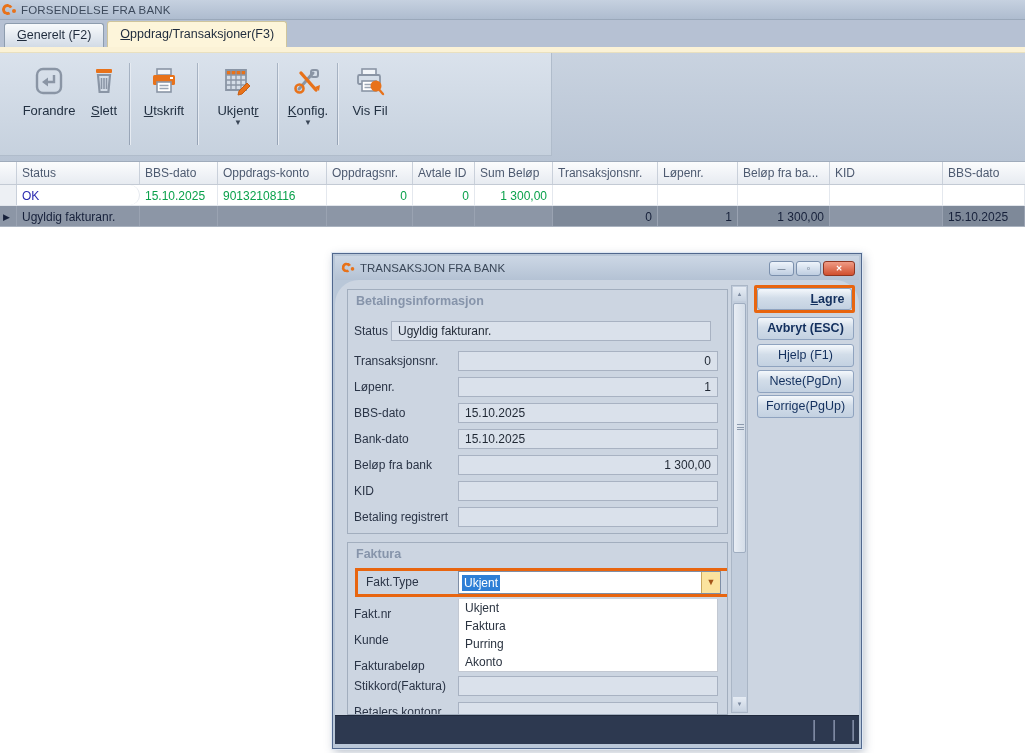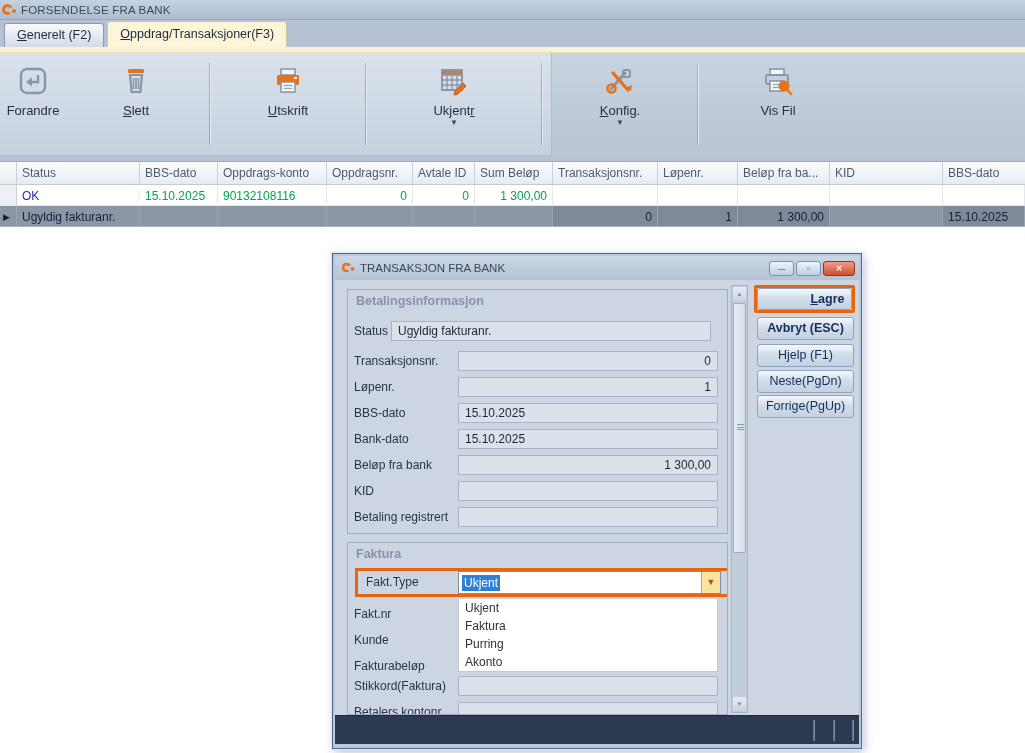--- a/index.html
+++ b/index.html
@@ -17,26 +17,26 @@
   
   .tabstrip { height:27px; background:#b6c1d3; display:flex; align-items:flex-end; padding-left:4px; gap:3px; }
   .tab { height:24px; line-height:23px; padding:0 12px; font-size:12.5px; color:#1f2b3c; border:1px solid #8d9cae; border-bottom:none; border-radius:3px 3px 0 0; background:linear-gradient(#f8fafc,#d2dbe6); cursor:default; }
   .tab.active { background:#fdf5da; border-color:#cfc59c; height:26px; line-height:25px; }
   .key { text-decoration:underline; }
   .cream { height:6px; background:#fbf2d6; border-bottom:1px solid #e9e0bf; }
 
   
   .toolbar { height:108px; background:linear-gradient(#c9d3e0,#b8c4d4); position:relative; }
   .tb-panel { position:absolute; left:0; top:0; width:552px; height:103px; background:linear-gradient(#dae2ec,#c6d1de); border-right:1px solid #b0bccb; border-bottom:1px solid #b0bccb; }
-  .tb-buttons { position:absolute; left:2px; top:3px; display:flex; align-items:center;gap:48px; }
+  .tb-buttons { position:absolute; left:18px; top:3px; display:flex; align-items:center; }
   .tb-btn { display:flex; flex-direction:column; align-items:center; padding-top:5px; height:92px; cursor:default; }
   .tb-btn .ic { height:40px; display:flex; align-items:center; justify-content:center; }
   .tb-label { font-size:13px; color:#233142; margin-top:2px; white-space:nowrap; }
   .tb-caret { font-size:8px; color:#3a4656; margin-top:1px; line-height:8px; }
-  .w-forandre{width:62px} .w-slett{width:48px} .w-utskrift{width:56px} .w-kolonner{width:76px} .w-konfig{width:56px} .w-visfil{width:60px}
+  .w-forandre{width:62px} .w-slett{width:48px} .w-utskrift{width:64px} .w-kolonner{width:76px} .w-konfig{width:56px} .w-visfil{width:60px}
   .tb-sep { width:2px; height:82px; margin:3px 1px 0 1px; background:linear-gradient(#a8b4c4,#96a3b5); border-right:1px solid #e6ebf2; }
 
   
   .grid { border-top:1px solid #9fabbb; font-size:12px; }
   .g-header { display:flex; height:23px; background:linear-gradient(#fbfcfd,#e7ebf1); border-bottom:1px solid #c3cad4; color:#4d5a70; }
   .gc { border-right:1px solid #c9d0da; padding-left:5px; line-height:22px; overflow:hidden; white-space:nowrap; }
   .g-row { display:flex; height:21px; line-height:20px; }
   .r1 { background:#fff; border-bottom:1px solid #e2e6ec; }
   .r1 .gc { border-right:1px solid #e4e8ee; }
   .r2 { background:#8c96a6; color:#16203a; border-bottom:1px solid #aab3c0; }
@@ -52,21 +52,21 @@
   .green { color:#0aa14b; }
   .navy { color:#2b2bb0;border-radius:10px; }
 
   
   .dialog { position:absolute; left:332px; top:253px; width:530px; height:496px; background:#b9c7d8; border:1px solid #51688e; padding:2px; box-shadow:0 0 0 1px #dfe8f3, 2px 3px 9px rgba(50,70,100,.35); }
   .dlg-titlebar { height:24px; background:linear-gradient(#ccd7e5,#b4c2d4); display:flex; align-items:center; padding:0 4px 0 6px; }
   .dlg-title { font-size:11.5px; color:#3a4758; flex:1; }
   .dlg-winbtns { display:flex; gap:2px; }
   .winbtn { width:25px; height:15px; border:1px solid #7b90ad; border-radius:3px; background:linear-gradient(#eef4fb,#bfcee1); font-size:8px; line-height:13px; text-align:center; color:#2e3f56; cursor:default; }
   .winbtn.close { width:32px; background:linear-gradient(#f09c86,#d04f2e); border-color:#8e3520; color:#fff; font-weight:bold; }
-  .dlg-body { position:relative; height:464px; background:#ccd5e1; }
+  .dlg-body { position:relative; height:464px; background:#ccd5e1;border-radius:24px; }
 
   .grp { position:absolute; left:12px; width:381px; border:1px solid #a2aebe; background:#ccd5e1; }
   .grp-title { font-size:12.5px; font-weight:bold; color:#8694aa; padding:4px 0 0 8px; }
   .grp1 { top:9px; height:245px; }
   .grp2 { top:262px; height:173px; overflow:hidden; }
 
   .fld-label { position:absolute; left:6px; font-size:12px; color:#2a3446; line-height:20px; white-space:nowrap; }
   .fld { position:absolute; height:20px; background:#dae1eb; border:1px solid #a8b2c2; font-size:12px; color:#1f2733; line-height:18px; padding:0 6px; overflow:hidden; white-space:nowrap; }
   .fld.right { text-align:right; }
   .f-std { left:110px; width:260px; }

